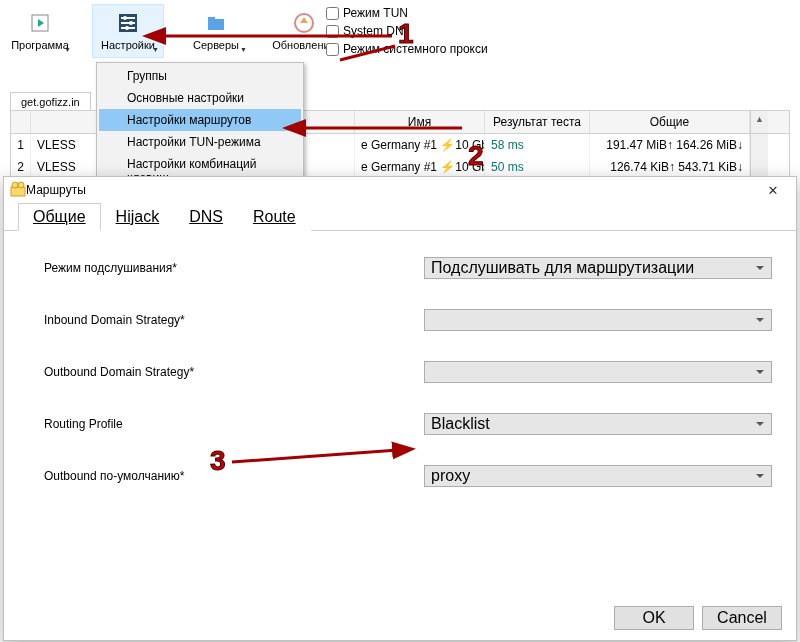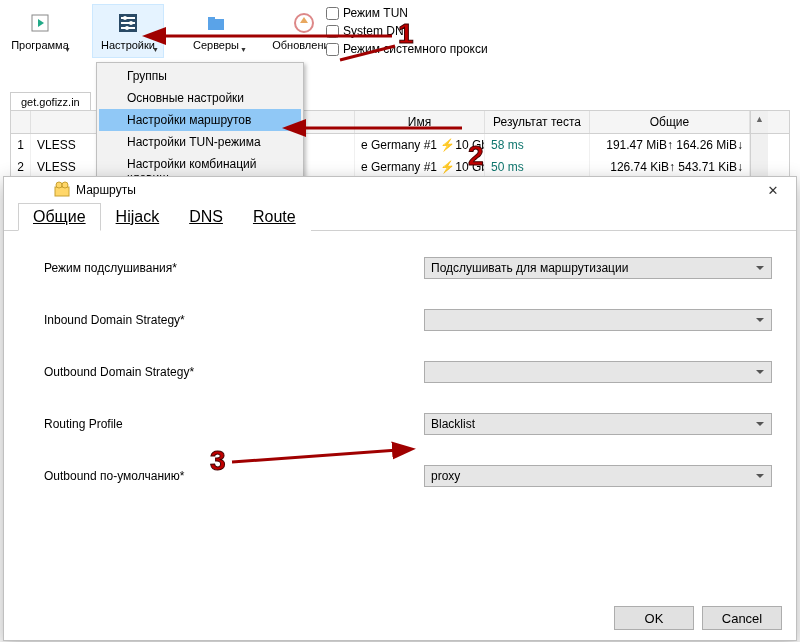--- a/index.html
+++ b/index.html
@@ -128,22 +128,20 @@
     background: #fff;
     border: 1px solid #c0c0c0;
     box-shadow: 0 6px 18px rgba(0,0,0,.3);
     z-index: 100;
   }
   .dlg-title {
     height: 26px;
     display: flex; align-items: center;
     padding: 0 6px;
     font-size: 12px;
-    gap: 6px;
-    margin-left: 44px;
   }
   .dlg-close {
     position: absolute; right:0; top:0;
     width: 46px; height: 26px;
     display:flex; align-items:center; justify-content:center;
     font-size: 13px; color:#333;
     cursor: pointer;
   }
   .tabs {
     display: flex;
@@ -180,21 +178,21 @@
   .flabel {
     width: 380px;
     font-size: 12px;
   }
   .fselect {
     flex: 1;
     height: 22px;
     border: 1px solid #adadad;
     background: #e6e6e6;
     padding: 2px 22px 2px 6px;
-    font-size: 12px;
+    font-size: 16px;
     position: relative;
     display: flex; align-items: center;
     cursor: pointer;
   }
   .fselect::after {
     content: "";
     position: absolute;
     right: 7px; top: 50%;
     width: 0; height: 0;
     border-left: 4px solid transparent;
@@ -204,21 +202,21 @@
   }
   .dlg-buttons {
     position: absolute;
     bottom: 10px; right: 14px;
     display: flex; gap: 8px;
   }
   .wbtn {
     width: 80px; height: 24px;
     border: 1px solid #adadad;
     background: #e1e1e1;
-    font-size: 13px;
+    font-size: 16px;
     cursor: pointer;
   }
   
   .anno { position:absolute; z-index:200; pointer-events:none; }
   .anno-num {
     font-family: Impact, "Arial Black", sans-serif;
     font-size: 28px; font-weight: 900;
     color: #c00000;
     -webkit-text-stroke: 1px #400000;
   }

